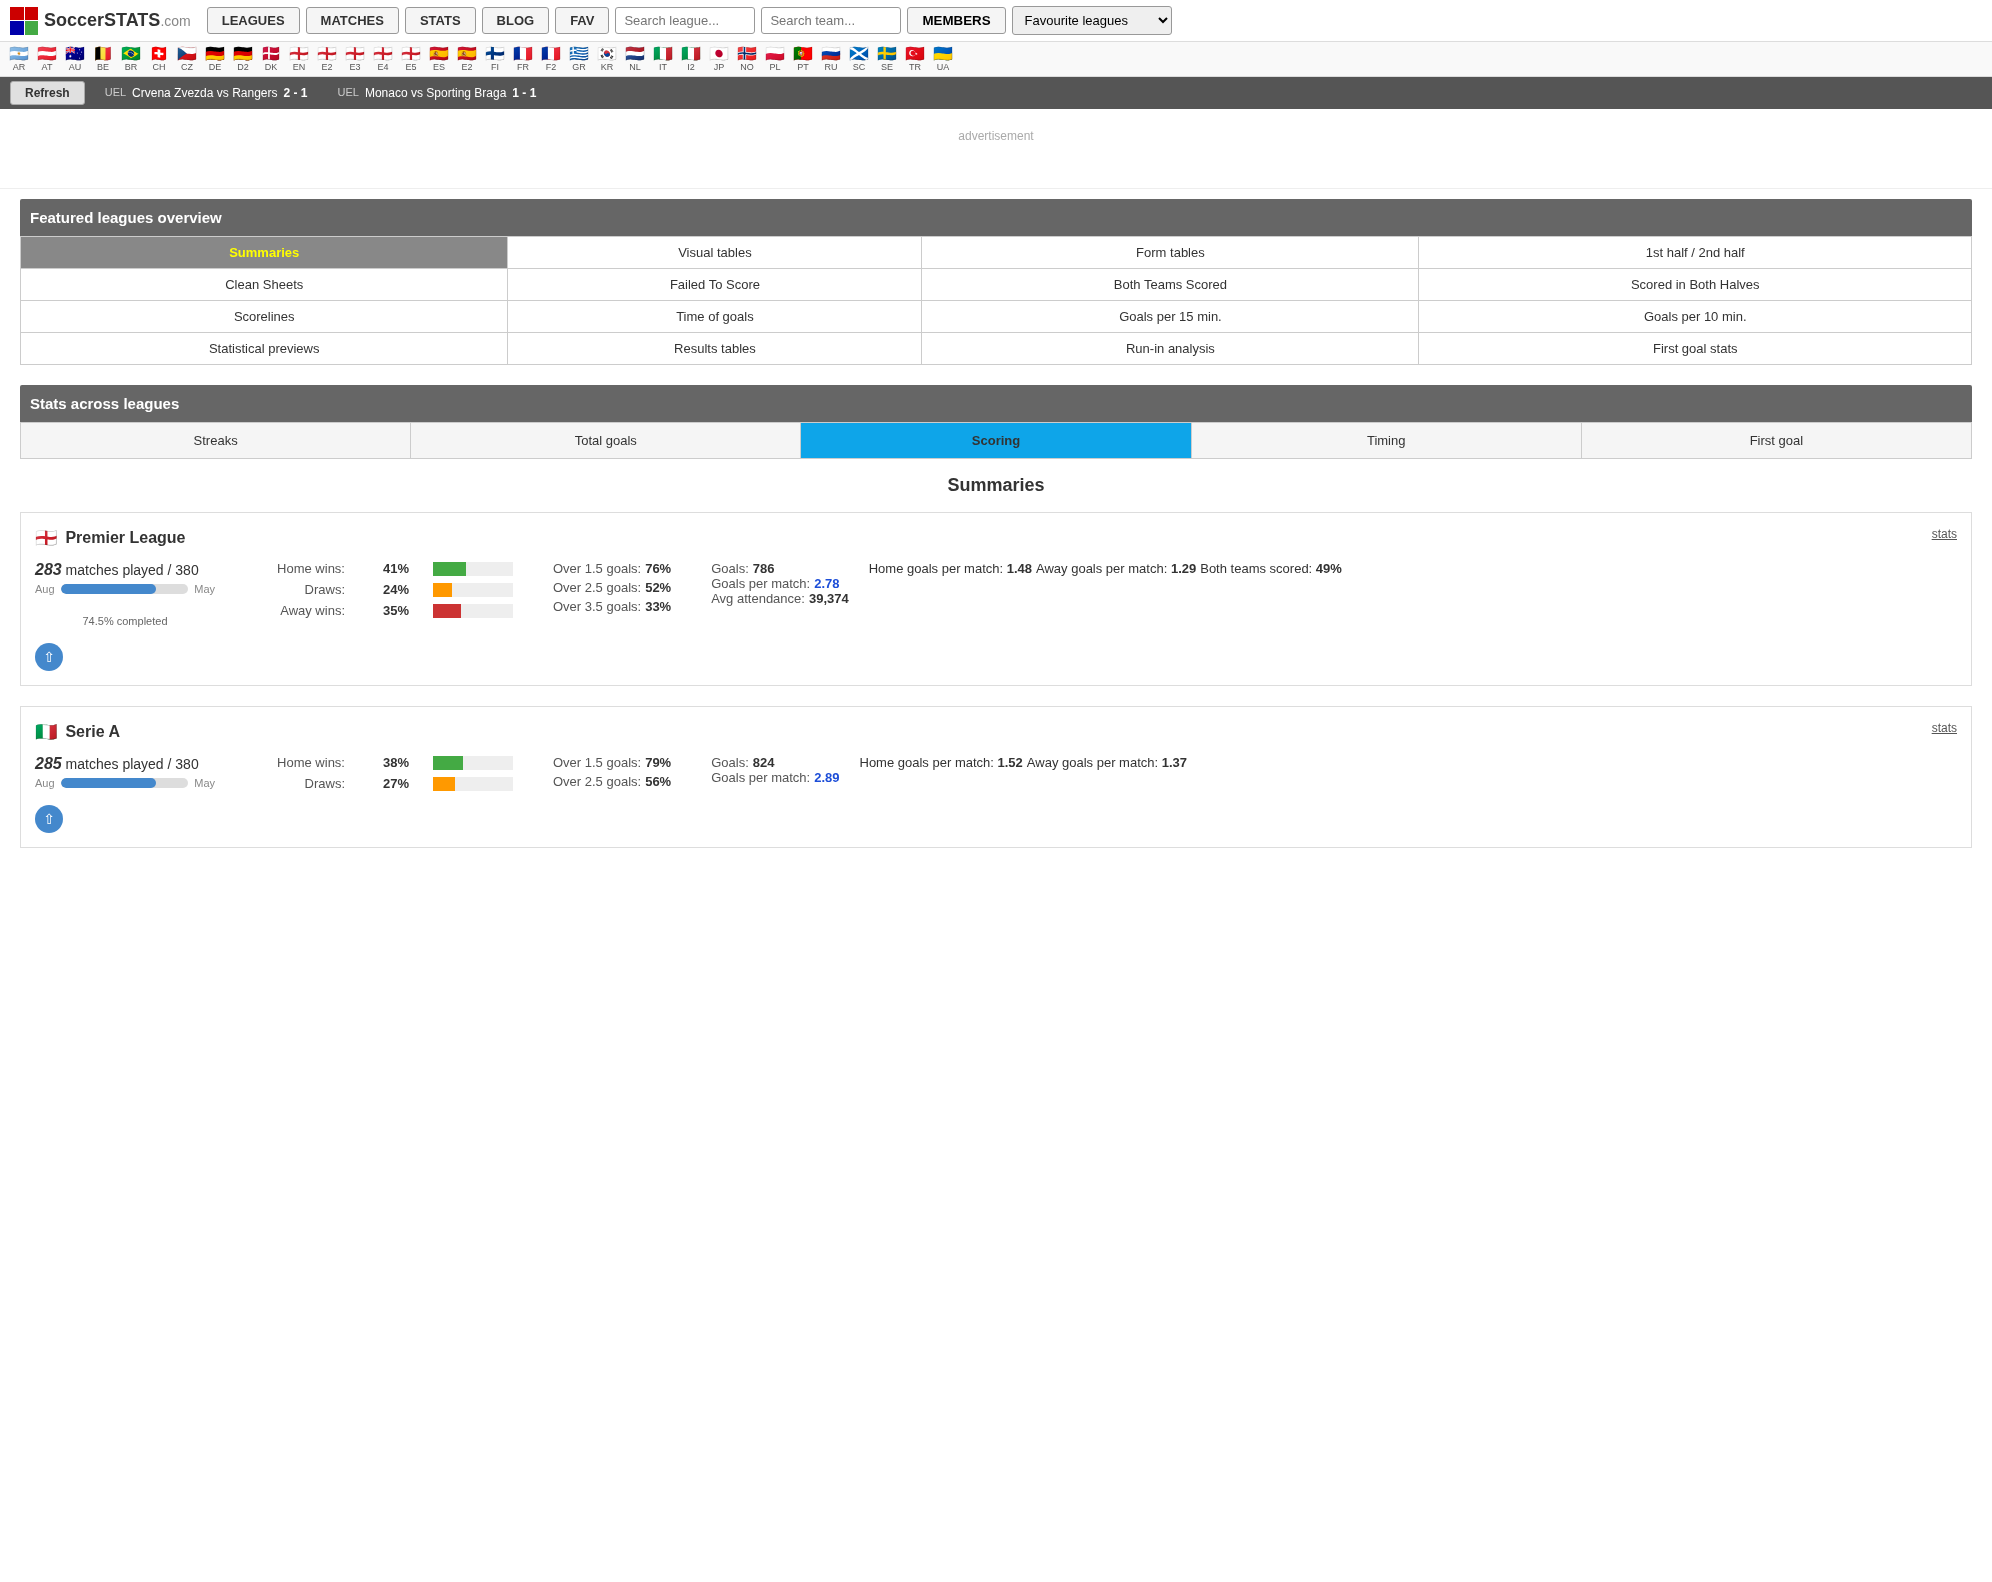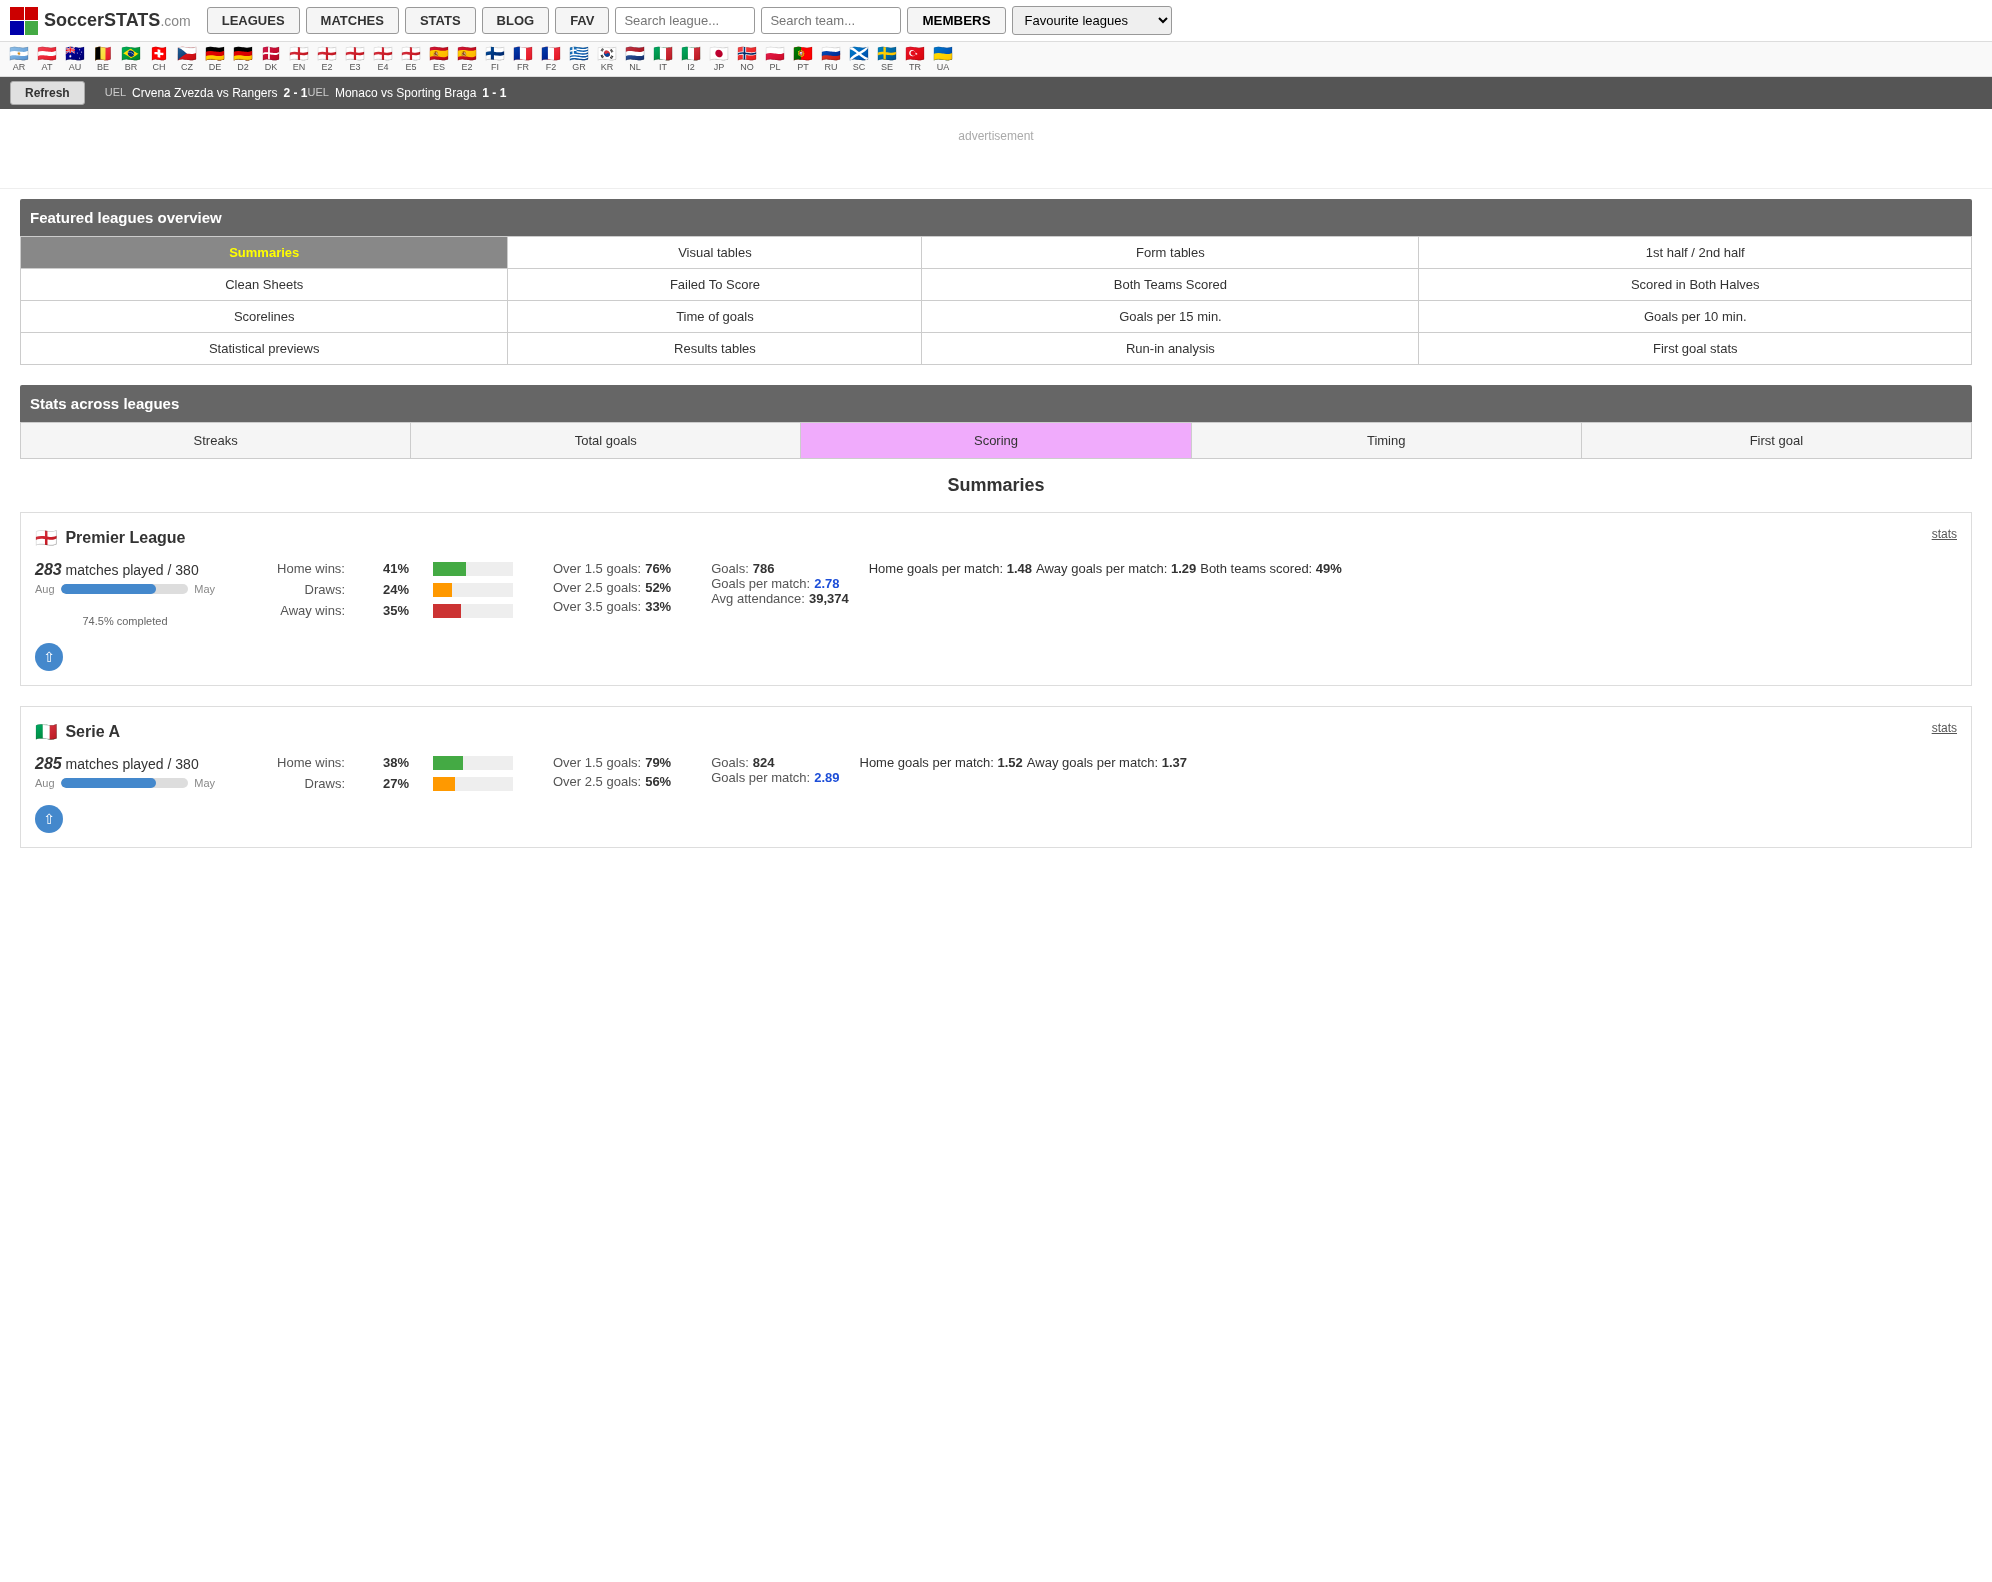--- a/index.html
+++ b/index.html
@@ -44,21 +44,21 @@
 
     
     .grid-table { width: 100%; border-collapse: collapse; margin-bottom: 20px; }
     .grid-table td { border: 1px solid #ccc; padding: 8px 12px; text-align: center; cursor: pointer; }
     .grid-table .active-tab { background: #888; color: #ff0; font-weight: bold; }
 
     
     .stats-nav { display: flex; width: 100%; border: 1px solid #ccc; margin-bottom: 16px; }
     .stats-nav-item { flex: 1; text-align: center; padding: 10px; cursor: pointer; border-right: 1px solid #ccc; background: #f5f5f5; }
     .stats-nav-item:last-child { border-right: none; }
-    .stats-nav-item.active { background: #f0abfc; font-weight: normal; }
+    .stats-nav-item.active { background: #0ea5e9; font-weight: bold; }
 
     
     .summaries-title { text-align: center; font-size: 18px; font-weight: bold; margin: 16px 0; }
 
     
     .league-block { border: 1px solid #ddd; padding: 14px; margin-bottom: 20px; position: relative; }
     .league-header { display: flex; align-items: center; gap: 8px; font-size: 16px; font-weight: bold; margin-bottom: 12px; }
     .stats-link { position: absolute; right: 14px; top: 14px; color: #555; font-size: 12px; cursor: pointer; text-decoration: underline; }
     .league-content { display: flex; gap: 20px; align-items: flex-start; }
     .league-left { min-width: 180px; }
@@ -264,21 +264,21 @@
       <span class="flag-code">TR</span>
     </div>
     <div class="flag-item">
       <span class="flag-emoji">🇺🇦</span>
       <span class="flag-code">UA</span>
     </div>
   </div>
 
 <div class="ticker-bar">
   <button class="refresh-btn">Refresh</button>
-  <div id="ticker-items" style="display:flex;">
+  <div id="ticker-items" style="display:flex;gap:30px;">
       <div class="ticker-item">
         <span class="ticker-label">UEL</span>
         <span>Crvena Zvezda vs Rangers</span>
         <span class="ticker-score">2 - 1</span>
       </div>
       <div class="ticker-item">
         <span class="ticker-label">UEL</span>
         <span>Monaco vs Sporting Braga</span>
         <span class="ticker-score">1 - 1</span>
       </div>

